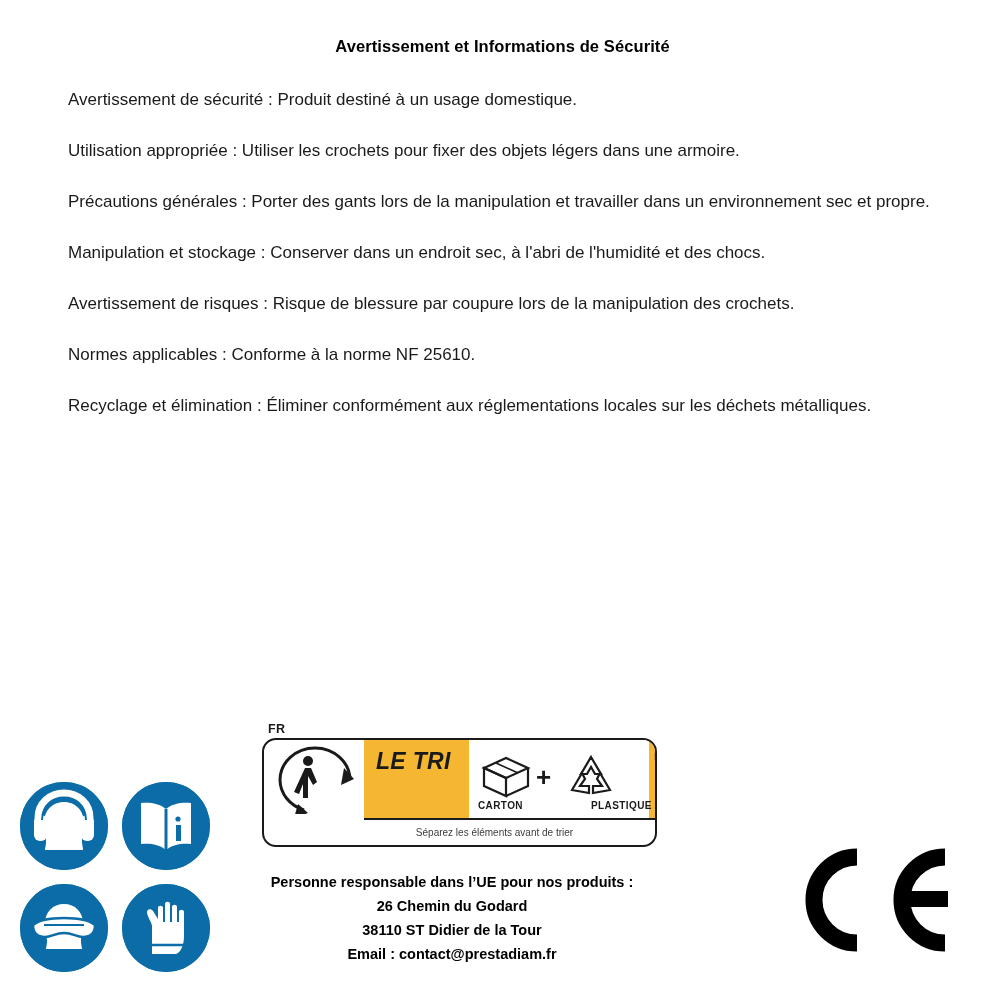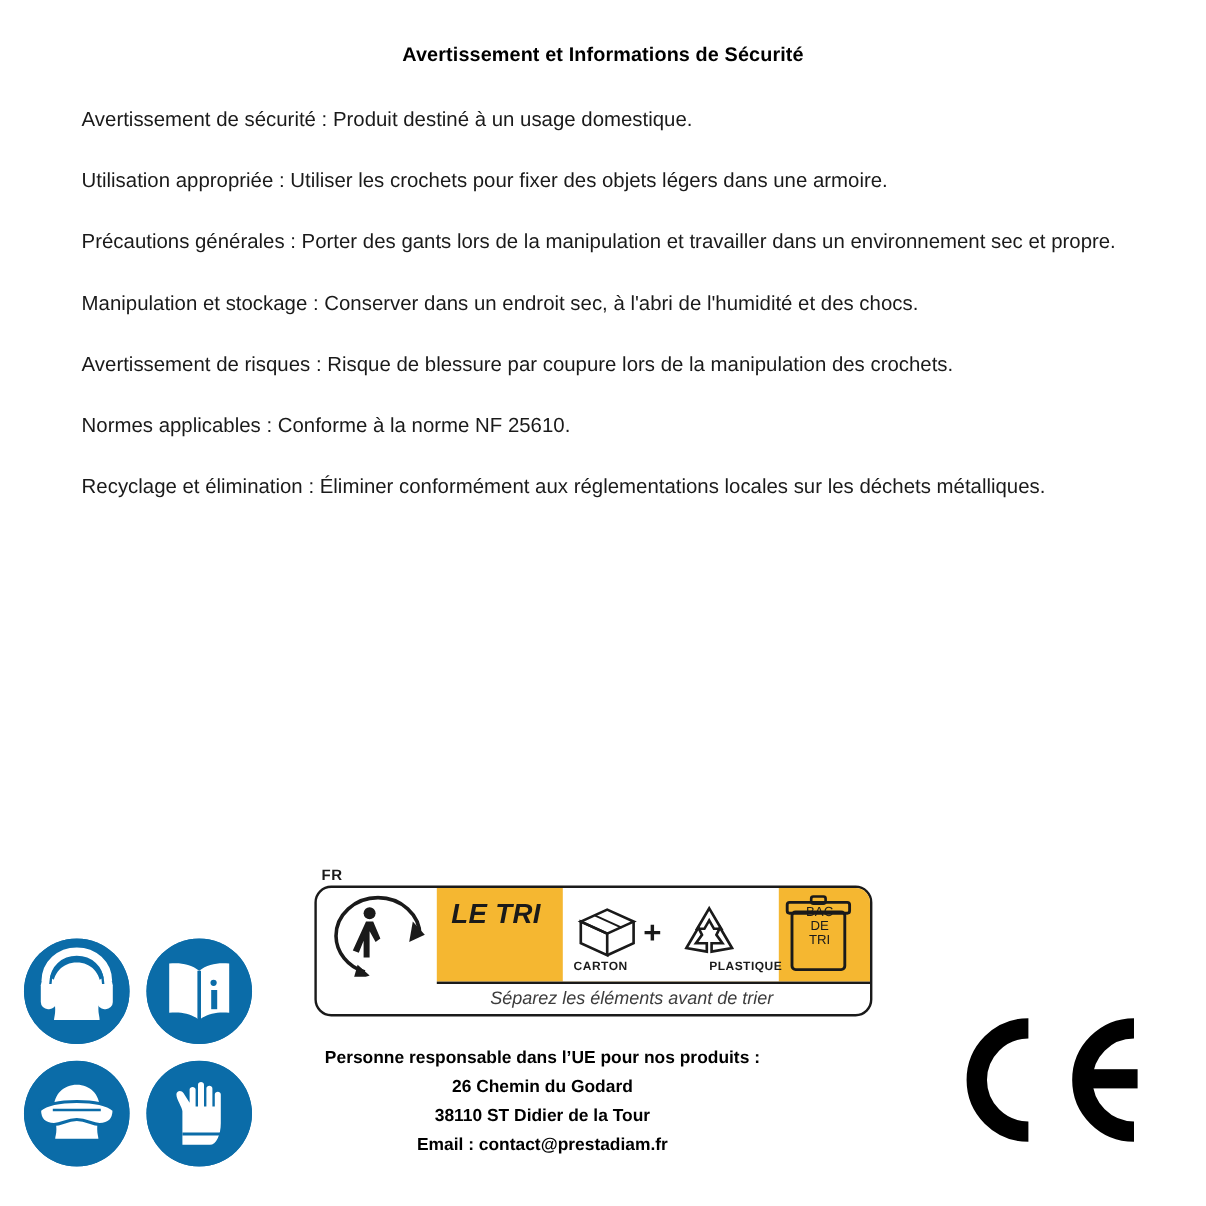--- a/index.html
+++ b/index.html
@@ -70,21 +70,21 @@
     top: 0px;
     font-size: 12.5px;
     font-weight: bold;
     color: #1a1a1a;
     letter-spacing: 0.4px;
   }
   .banner-box {
     position: absolute;
     left: 0;
     top: 16px;
-    width: 465px;
+    width: 395px;
     height: 109px;
     border: 2px solid #1a1a1a;
     border-radius: 14px;
     background: #ffffff;
     box-sizing: border-box;
     overflow: hidden;
   }
   .yellow-band {
     position: absolute;
     left: 100px;
@@ -140,25 +140,23 @@
     line-height: 12px;
     color: #1a1a1a;
   }
   .banner-footer {
     position: absolute;
     left: 0;
     top: 80px;
     width: 461px;
     height: 25px;
     text-align: center;
-    font-size: 15px;
-    font-style: italic;
+    font-size: 10px;
     color: #3c3c3c;
     line-height: 25px;
-    padding-left: 32px;
   }
   .sep-line {
     position: absolute;
     left: 100px;
     top: 78px;
     width: 361px;
     height: 2px;
     background: #1a1a1a;
   }
 

